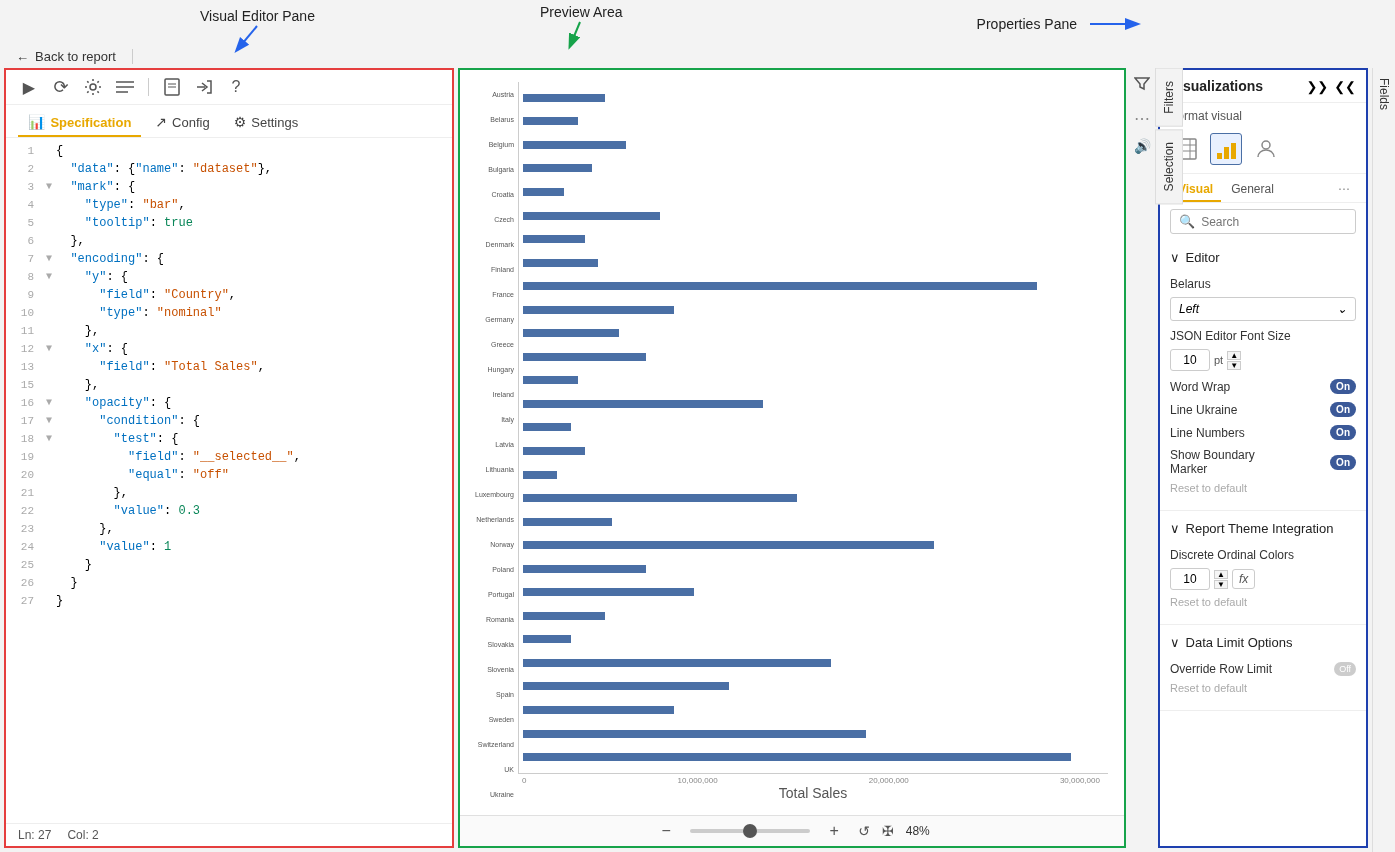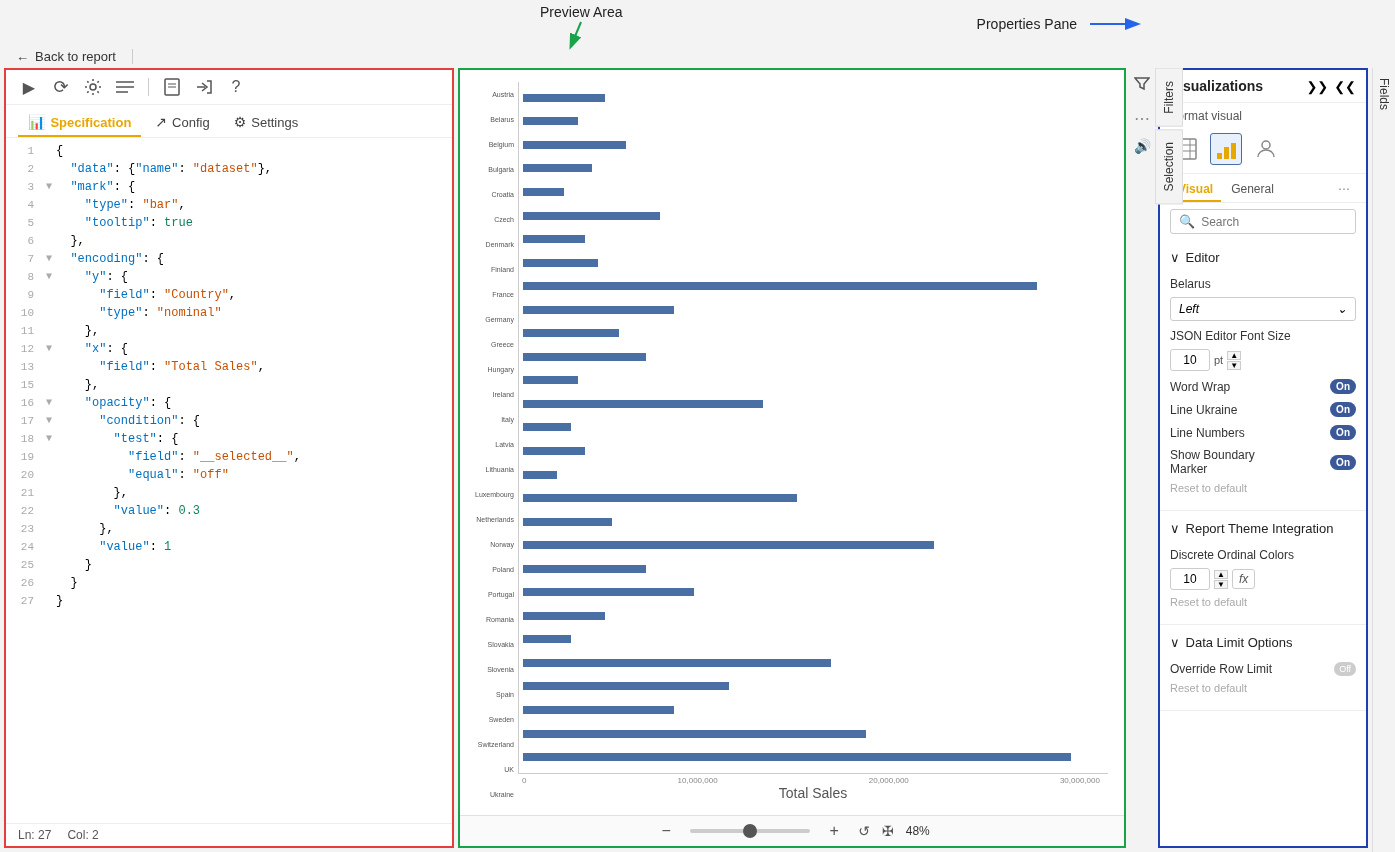--- a/index.html
+++ b/index.html
@@ -528,22 +528,34 @@
 </head>
 <body>
 
 <div class="annotation-bar" style="position:relative; height:68px;">
 
   <div class="annotation-back">
     <span>←</span>
     <span>Back to report</span>
   </div>
 
-
-  <div style="position:absolute; left:540px; top:4px; display:flex; flex-direction:column; align-items:center;">
+  <div style="position:absolute; left:200px; top:8px; display:flex; flex-direction:column; align-items:center;">
+    <span style="font-size:14px; font-weight:500; color:#222;">Visual Editor Pane</span>
+
+    <svg width="80" height="30">
+      <defs>
+          <marker id="ah1" markerWidth="8" markerHeight="8" refX="6" refY="3" orient="auto">
+            <path d="M0,0 L0,6 L8,3 z" fill="#2563eb"></path>
+          </marker>
+        </defs>
+      <line x1="40" y1="2" x2="20" y2="26" stroke="#2563eb" stroke-width="2" marker-end="url(#ah1)"></line>
+    </svg>
+  </div>
+
+  <div style="position:absolute; left:540px; top:4px; display:flex; flex-direction:column; align-items:flex-start;">
     <span style="font-size:14px; font-weight:500; color:#222;">Preview Area</span>
     <svg width="80" height="30">
       <defs>
           <marker id="ah2" markerWidth="8" markerHeight="8" refX="6" refY="3" orient="auto">
             <path d="M0,0 L0,6 L8,3 z" fill="#16a34a"></path>
           </marker>
         </defs>
       <line x1="40" y1="2" x2="30" y2="26" stroke="#16a34a" stroke-width="2" marker-end="url(#ah2)"></line>
     </svg>
   </div>

